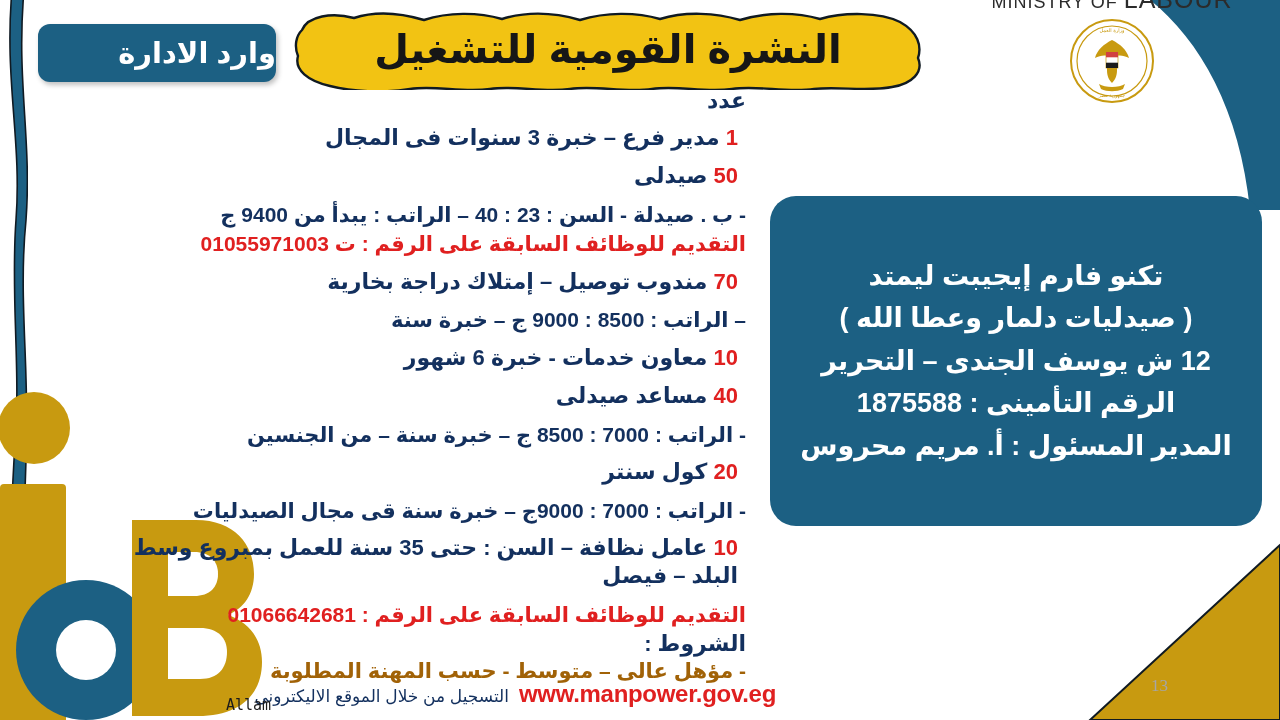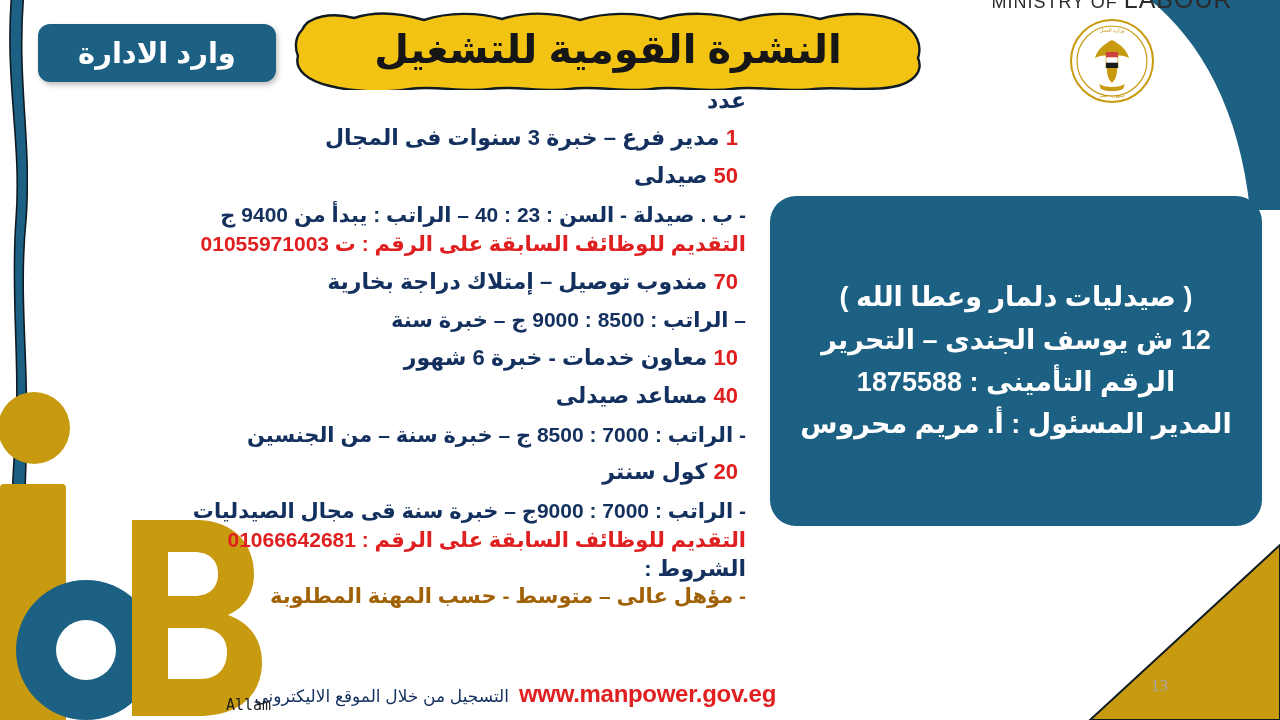--- a/index.html
+++ b/index.html
@@ -58,21 +58,21 @@
   .admin-badge {
     position: absolute;
     left: 38px;
     top: 24px;
     width: 238px;
     height: 58px;
     background: #1c6083;
     border-radius: 12px;
     display: flex;
     align-items: center;
-    justify-content: center;
+    justify-content: flex-start;
     box-shadow: 2px 3px 5px rgba(0,0,0,0.25);
   }
   .admin-badge-label {
     color: #ffffff;
     font-size: 29px;
     font-weight: bold;
     letter-spacing: 0.5px;
   }
 
   .title-banner {
@@ -365,28 +365,33 @@
       <span>مساعد صيدلى</span>
     </p>
     <p class="job-detail">-   الراتب : 7000 : 8500 ج – خبرة سنة  – من الجنسين</p>
 
     <p class="job-line">
       <span class="qty">20</span>
       <span>كول سنتر</span>
     </p>
     <p class="job-detail">-   الراتب : 7000 : 9000ج – خبرة سنة قى مجال الصيدليات</p>
 
+    <p class="job-line">
+      <span class="qty">10</span>
+      <span>عامل نظافة – السن : حتى 35 سنة للعمل بمبروع وسط البلد – فيصل</span>
+    </p>
 
     <p class="job-phone">التقديم للوظائف السابقة على الرقم  :  01066642681</p>
 
     <p class="conditions-title">الشروط :</p>
     <p class="conditions-item">-     مؤهل عالى – متوسط  - حسب المهنة المطلوبة</p>
   </div>
 
   <div class="company-card">
+    <p class="company-line">تكنو فارم إيجيبت ليمتد</p>
     <p class="company-line">( صيدليات دلمار وعطا الله )</p>
     <p class="company-line">12  ش يوسف الجندى – التحرير</p>
     <p class="company-line">الرقم التأمينى : 1875588</p>
     <p class="company-line">المدير المسئول : أ. مريم محروس</p>
   </div>
 
   <div class="footer-register">
     <span class="footer-register-url">www.manpower.gov.eg</span>
     <span class="footer-register-note">التسجيل من خلال الموقع الاليكترونى</span>
   </div>

